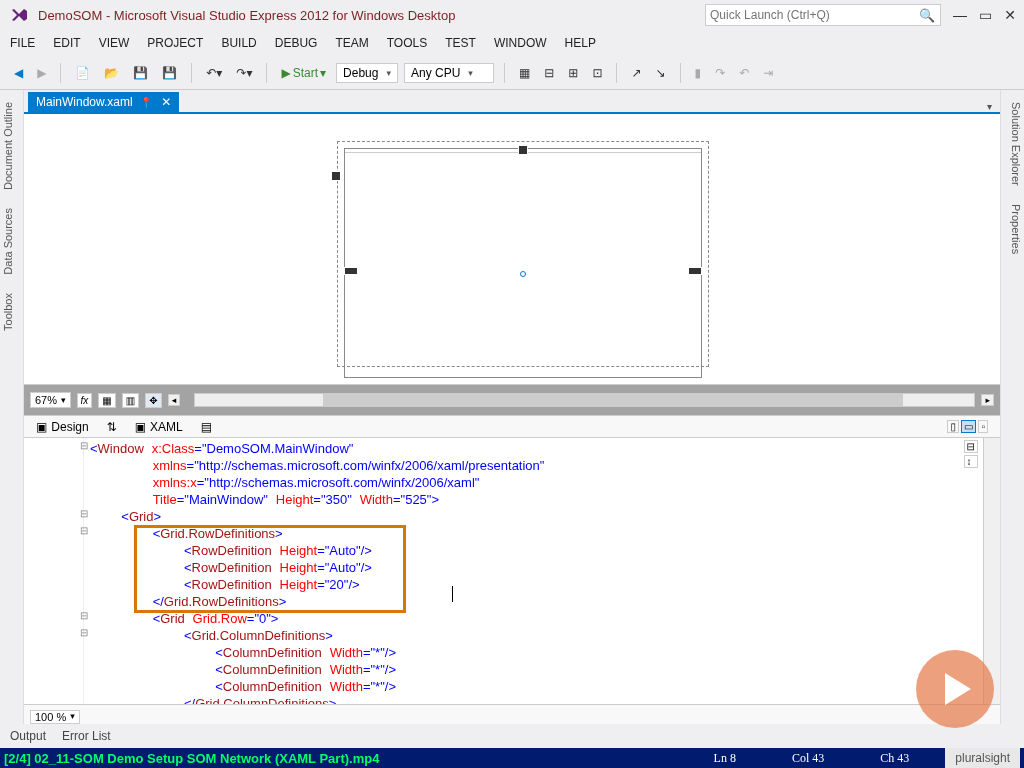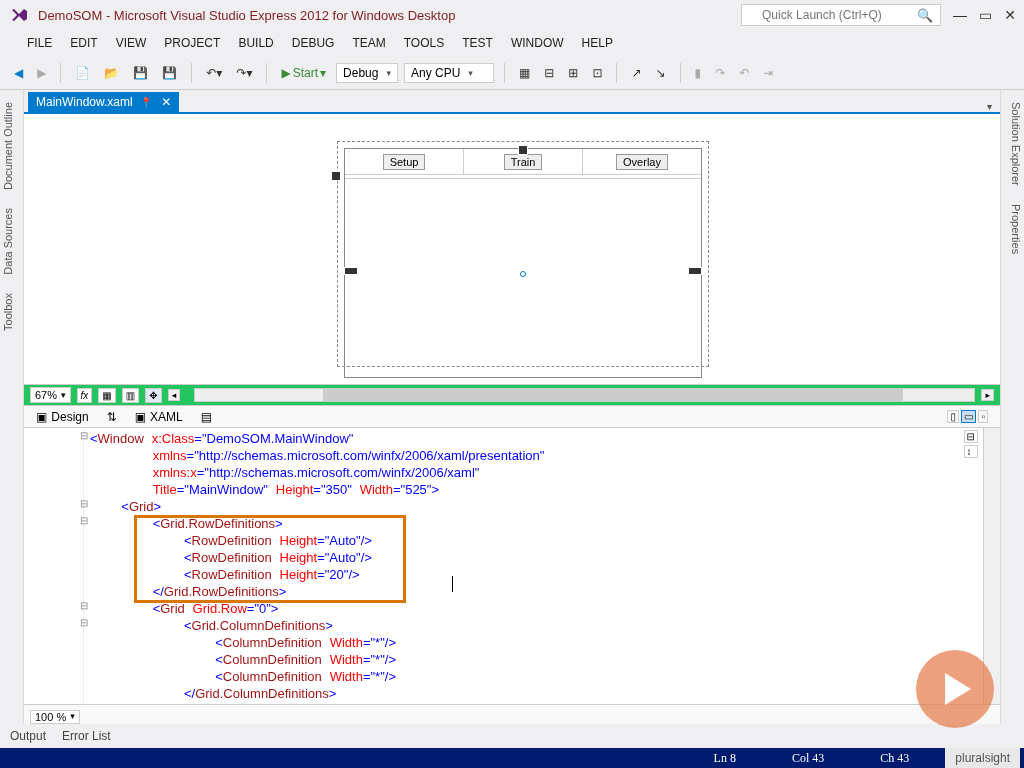--- a/index.html
+++ b/index.html
@@ -1,26 +1,26 @@
 <!DOCTYPE html>
 <html><head>
 <meta charset="utf-8">
 <style>
 * { margin: 0; padding: 0; box-sizing: border-box; font-family: "Segoe UI", Arial, sans-serif; }
 body { width: 1024px; height: 768px; overflow: hidden; background: #fff; position: relative; }
 .titlebar { height: 30px; background: #efeff2; display: flex; align-items: center; padding: 0 8px; }
 .titlebar .logo { width: 22px; height: 22px; margin-right: 8px; display:flex; align-items:center; justify-content:center;}
 .titlebar .title { font-size: 13px; color: #7f1d1d; flex: 0 0 auto; }
 .titlebar .spacer { flex: 1; }
-.titlebar .ql { width: 200px; height: 22px; border: 1px solid #ccc; background: #fff; display: flex; align-items: center; padding: 0 20px; font-size: 12px; color: #666; }
+.titlebar .ql { width: 236px; height: 22px; border: 1px solid #ccc; background: #fff; display: flex; align-items: center; padding: 0 4px; font-size: 12px; color: #666; gap: 24px; }
 .titlebar .ql input { border: none; outline: none; flex: 1; font-size: 12px; }
 .titlebar .ql .search { font-size: 13px; color: #333; }
 .titlebar .winbtns { display: flex; gap: 12px; margin-left: 12px; }
 .titlebar .winbtns span { font-size: 14px; cursor: pointer; color:#333;}
-.menubar { height: 26px; background: #efeff2; display: flex; align-items: center; padding: 0 27px; gap: 18px; font-size: 12px; color: #222; }
+.menubar { height: 26px; background: #efeff2; display: flex; align-items: center; padding: 0 10px; gap: 18px; font-size: 12px; color: #222; }
 .menubar span { cursor: pointer; }
 .toolbar { height: 34px; background: #efeff2; border-bottom: 1px solid #ccc; display: flex; align-items: center; padding: 0 10px; gap: 6px; font-size: 12px; }
 .toolbar .sep { width: 1px; height: 20px; background: #ccc; margin: 0 4px; }
 .toolbar .btn { padding: 2px 4px; cursor: pointer; color: #333; display:flex; align-items:center; gap:2px;}
 .toolbar .combo { border: 1px solid #ccc; background: #fff; padding: 2px 6px; display: flex; align-items: center; gap: 8px; cursor: pointer; }
 .toolbar .combo::after { content: "▾"; font-size: 9px; color: #555; }
 .toolbar .play { color: #388a34; }
 .content { display: flex; height: calc(768px - 30px - 26px - 34px - 24px - 20px); }
 .leftpanels { width: 24px; background: #efeff2; border-right: 1px solid #ddd; display: flex; flex-direction: column; gap: 6px; padding-top: 6px; font-size: 11px; color: #555; }
 .leftpanels .vtab { writing-mode: vertical-rl; transform: rotate(180deg); padding: 6px 2px; cursor: pointer; }
@@ -39,21 +39,21 @@
 .design-surface .row1 .cell { flex: 1; border-right: 1px solid #ccc; display:flex; align-items:center; justify-content:center;}
 .design-surface .row1 .cell:last-child{border-right:none;}
 .design-surface .dbtn { background: #eee; border:1px solid #999; padding:1px 6px; font-size:11px;}
 .design-surface .row2 { height:4px; border-bottom:1px solid #ccc;}
 .design-surface .handle { position:absolute; width:10px; height:10px; background:#333; border:1px solid #fff;}
 .design-surface .handle.t { left:50%; top:-4px; transform:translateX(-50%);}
 .design-surface .handle.l { left:-14px; top:22px;}
 .design-surface .handle.ml { left:-1px; top:118px; width:14px; height:8px;}
 .design-surface .handle.mr { right:-1px; top:118px; width:14px; height:8px;}
 .design-surface .center-dot{position:absolute; left:50%; top:122px; width:6px;height:6px; border:1px solid #007acc; border-radius:50%; transform:translateX(-50%);}
-.zoom-row { height: 22px; border-top:1px solid #ccc; border-bottom:1px solid #ccc; background:#22c55e; display:flex; align-items:center; padding:0 6px; gap:6px; font-size:11px;}
+.zoom-row { height: 32px; border-top:1px solid #ccc; border-bottom:1px solid #ccc; background:#a3a3a3; display:flex; align-items:center; padding:0 6px; gap:6px; font-size:11px;}
 .zoom-row .zcombo { border:1px solid #ccc; background:#fff; padding:1px 4px; display:flex; align-items:center; gap:4px;}
 .zoom-row .zcombo::after{content:"▾"; font-size:9px;}
 .zoom-row .ibtn{border:1px solid #ccc; background:#fff; padding:1px 3px; cursor:pointer; font-size:10px;}
 .zoom-row .ibtn.active{background:#e0eaf5;}
 .zoom-row .hscroll { flex:1; height:14px; background:#eee; border:1px solid #ccc; position:relative; margin-left:8px;}
 .zoom-row .hscroll .thumb{position:absolute; left:128px; width:580px; height:100%; background:#ccc;}
 .zoom-row .arrows{display:flex; gap:0;}
 .zoom-row .arrows span{border:1px solid #ccc; background:#f0f0f0; padding:0 3px; font-size:9px; cursor:pointer;}
 .split-row { height:22px; background:#f8f8f8; border-bottom:1px solid #ccc; display:flex; align-items:center; padding:0 12px; gap:18px; font-size:12px;}
 .split-row .tab{display:flex; align-items:center; gap:4px; cursor:pointer;}
@@ -170,31 +170,20 @@
         <span>MainWindow.xaml</span>
         <span class="pin">📍</span>
         <span class="close">✕</span>
       </div>
       <span class="arrow">▾</span>
     </div>
 
     <div class="designer-area">
       <div class="design-surface">
         <div class="selbig"></div>
-        <div class="row1">
-          <div class="cell">
-              <span class="dbtn">Setup</span>
-            </div>
-          <div class="cell">
-              <span class="dbtn">Train</span>
-            </div>
-          <div class="cell">
-              <span class="dbtn">Overlay</span>
-            </div>
-        </div>
         <div class="row2"></div>
         <span class="handle t"></span>
         <span class="handle l"></span>
         <span class="handle ml"></span>
         <span class="handle mr"></span>
         <span class="center-dot"></span>
       </div>
     </div>
 
     <div class="zoom-row">
@@ -275,20 +264,21 @@
     <span class="vtab">Properties</span>
   </div>
 </div>
 
 <div class="bottom-tabs">
   <span>Output</span>
   <span>Error List</span>
 </div>
 
 <div class="statusbar">
+  <span class="file">[2/4] 02_11-SOM Demo Setup SOM Network (XAML Part).mp4</span>
   <span class="mid"></span>
   <span class="pos">Ln 8</span>
   <span class="pos">Col 43</span>
   <span class="pos">Ch 43</span>
   <span class="brand">pluralsight</span>
 </div>
 
 <div class="play-overlay">
     <div class="tri"></div>
   </div>

